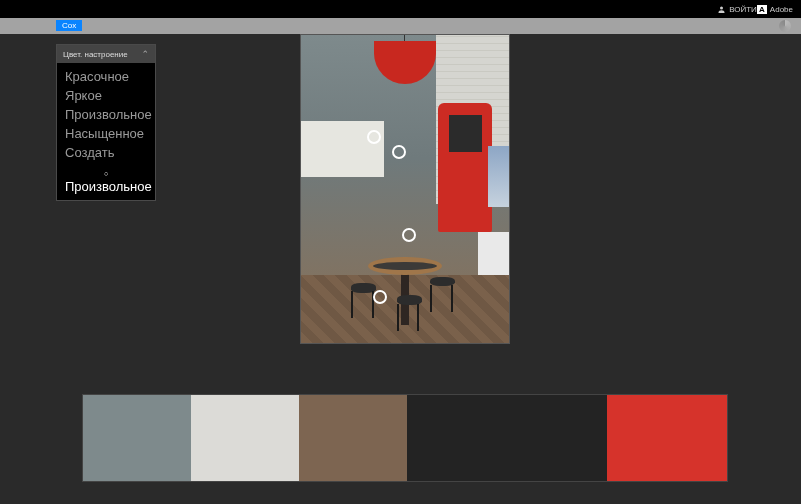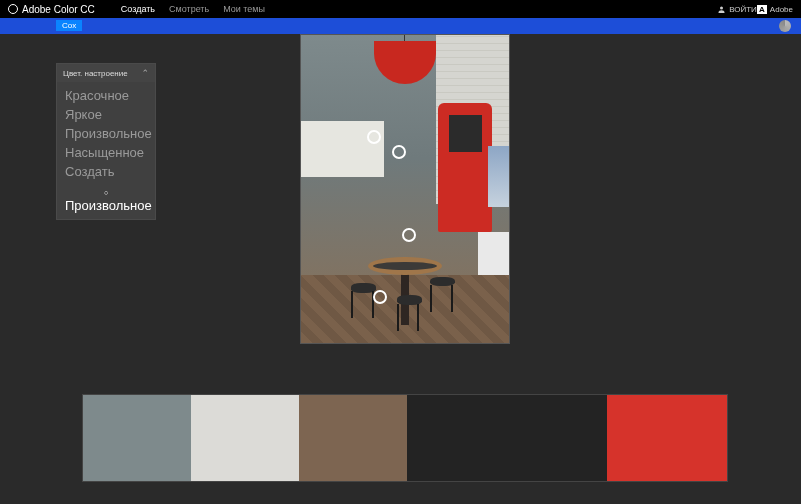--- a/index.html
+++ b/index.html
@@ -25,44 +25,43 @@
   .nav a { color: #999; font-size: 9px; text-decoration: none; }
   .nav a.active { color: #fff; }
   .topbar-right { margin-left: auto; display: flex; align-items: center; }
   .login { display: flex; align-items: center; gap: 3px; color: #ccc; font-size: 8px; cursor:pointer; }
   .user-icon { width:9px; height:9px; }
   .adobe-badge { display: flex; align-items: center; gap: 3px; font-size: 8px; color:#ccc; }
   .adobe-mark { width: 10px; height: 9px; background:#fff; color:#000; font-weight:bold; font-size:8px; display:flex; align-items:center; justify-content:center; }
 
   .subbar {
     height: 16px;
-    background: #1d4ed8;
+    background: #a3a3a3;
     position: relative;
   }
   .save-btn {
     position: absolute; left: 56px; top: 2px;
     background: #0a84ff; color:#fff;
     font-size: 8px; padding: 1px 6px;
     border:none; cursor:pointer;
   }
   .wheel-icon {
     position:absolute; right:10px; top:2px;
     width:12px; height:12px; border-radius:50%;
     background: conic-gradient(#bbb,#888);
     cursor:pointer;
   }
 
   .panel {
     position: absolute;
     left: 56px; top: 44px;
     width: 100px;
-    background: #404040;
+    background: #000000;
     border: 1px solid #4a4a4a;
     font-size: 8px;
-    margin-top: 19px;
   }
   .panel-header {
     display:flex; align-items:center; justify-content:space-between;
     padding: 4px 6px;
     background:#444;
     color:#ddd;
     cursor:pointer;
   }
   .panel-header .expand { color:#aaa; font-size:9px; }
   .panel-list { padding: 4px 0; }
@@ -121,31 +120,20 @@
     display:flex;
     height:88px;
     border:1px solid #444;
   }
   .swatch { height:100%; }
 </style>
 </head>
 <body>
 
 <div class="topbar">
-  <div class="topbar-left">
-    <div class="logo">
-      <span class="logo-icon"></span>
-      <span>Adobe Color CC</span>
-    </div>
-    <div class="nav">
-      <a href="#" class="active">Создать</a>
-      <a href="#">Смотреть</a>
-      <a href="#">Мои темы</a>
-    </div>
-  </div>
   <div class="topbar-right">
     <div class="login">
       <svg class="user-icon" viewBox="0 0 24 24" fill="#ccc">
           <circle cx="12" cy="8" r="4"></circle>
           <path d="M4 20c0-4 4-6 8-6s8 2 8 6v1H4z"></path>
         </svg>
       <span>ВОЙТИ</span>
     </div>
     <div class="adobe-badge">
       <span class="adobe-mark">A</span>

